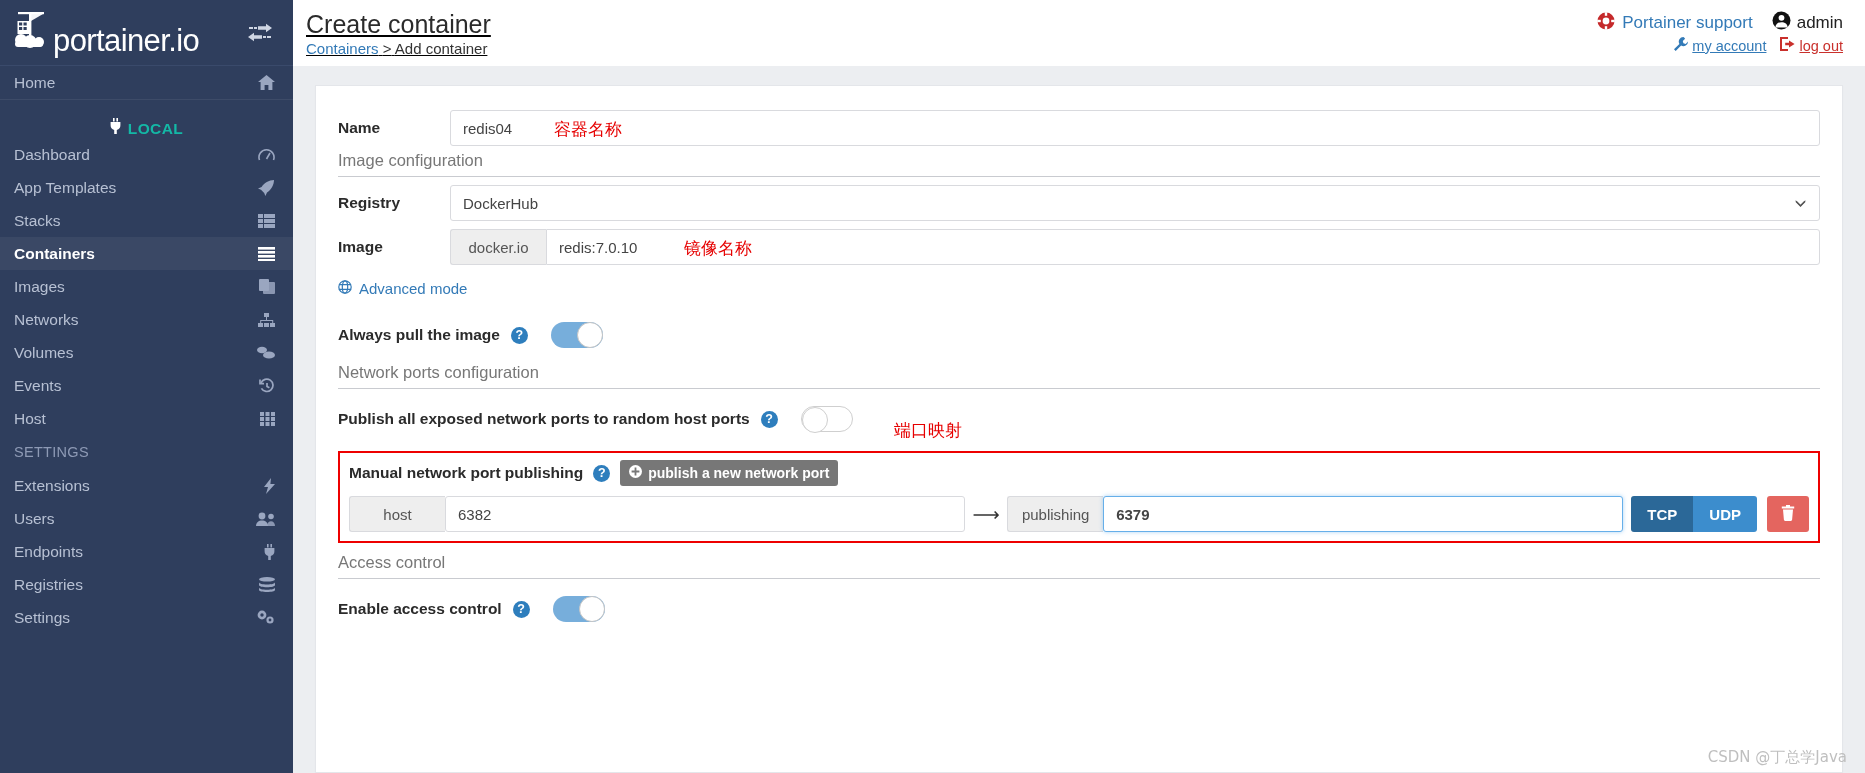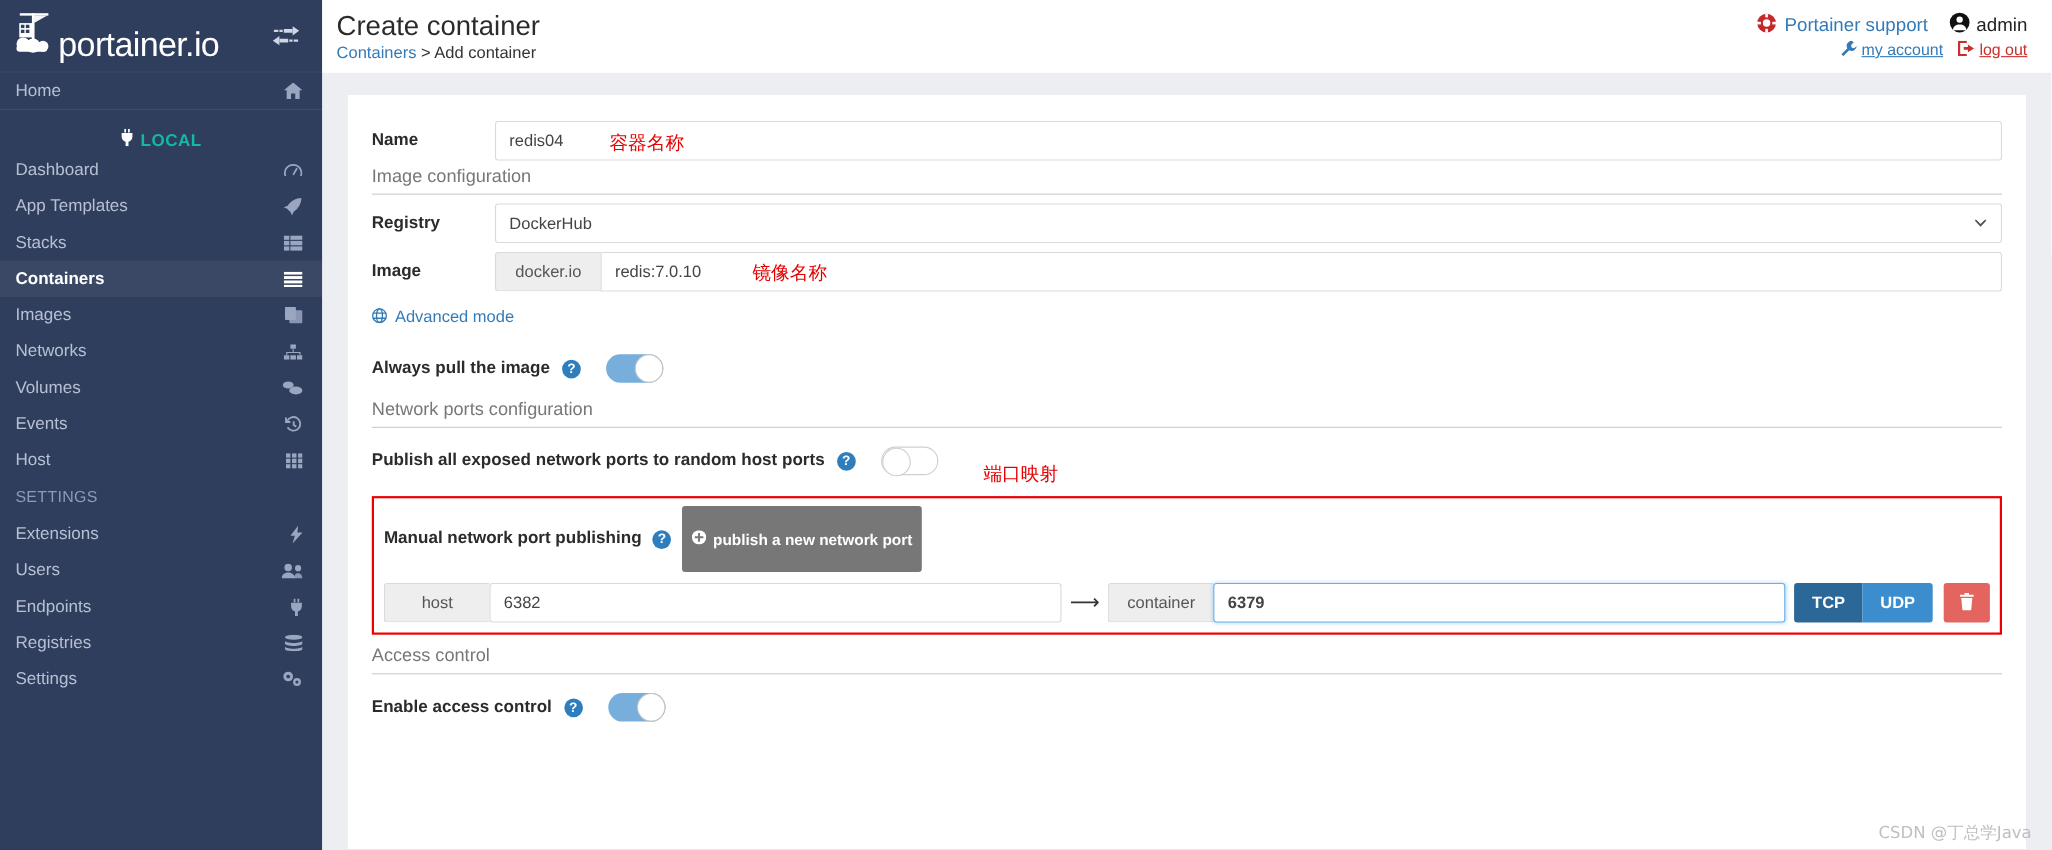--- a/index.html
+++ b/index.html
@@ -57,21 +57,21 @@
   }
   .sb-sep { height: 1px; background: rgba(255,255,255,0.07); }
 
   
   .main { flex: 1; display: flex; flex-direction: column; background: #eceef1; min-width: 0; }
   .topbar {
     background: #ffffff; height: 66px;
     display: flex; align-items: flex-start; padding: 10px 22px 0 10px;
     position: relative; border-bottom: 1px solid #ffffff;
   }
-  .topbar-left { padding-left: 3px; }
+  .topbar-left { padding-left: 3px; text-decoration: underline; }
   .page-title { font-size: 25px; color: #2b2b2b; font-weight: 400; line-height: 1.12; }
   .breadcrumb { font-size: 15px; color: #333333; margin-top: 2px; }
   .breadcrumb a { color: #337ab7; text-decoration: none; }
   .breadcrumb .sep { color: #333; }
   .topbar-right {
     margin-left: auto; text-align: right; padding-top: 1px;
   }
   .tr-line1 { display: flex; align-items: center; justify-content: flex-end; gap: 7px; font-size: 17px; }
   .tr-line1 .support { color: #337ab7; text-decoration: none; }
   .tr-line1 .user { color: #222; display: flex; align-items: center; gap: 6px; margin-left: 12px; }
@@ -148,21 +148,21 @@
     flex: 0 0 17px;
   }
 
   .tlabel { font-size: 15.5px; font-weight: bold; color: #2b2b2b; }
 
   
   .redbox { border: 2px solid #ee0000; padding: 7px 9px 9px 9px; margin-top: 6px; }
   .mnp-head { display: flex; align-items: center; gap: 10px; }
   .btn-add {
     background: #777777; color: #fff; font-size: 14px; font-weight: bold;
-    border: none; border-radius: 3px; padding: 22px 9px;
+    border: none; border-radius: 3px; padding: 5px 9px;
     display: inline-flex; align-items: center; gap: 6px; cursor: pointer;
     font-family: "Liberation Sans", sans-serif;
   }
   .port-row { display: flex; align-items: center; gap: 0; margin-top: 10px; }
   .port-grp { display: flex; flex: 1 1 0; min-width: 0; }
   .arrow { width: 42px; text-align: center; color: #333; font-size: 19px; flex: 0 0 42px; }
   .btn-proto {
     height: 36px; padding: 0 16px; border: none; color: #fff;
     font-size: 15px; font-weight: bold; cursor: pointer;
     display: flex; align-items: center; justify-content: center;
@@ -544,21 +544,21 @@
             </button>
           </div>
 
           <div class="port-row">
             <div class="port-grp">
               <div class="iaddon">host</div>
               <div class="inp" placeholder="e.g. 80">6382</div>
             </div>
             <div class="arrow">⟶</div>
             <div class="port-grp">
-              <div class="iaddon">container</div>
+              <div class="iaddon">publishing</div>
               <div class="inp focus" placeholder="e.g. 80">6379</div>
             </div>
             <button class="btn-proto btn-tcp" style="margin-left:8px;">TCP</button>
             <button class="btn-proto btn-udp">UDP</button>
             <button class="btn-del">
               <span>
                 <svg width="14" height="16" viewBox="0 0 14 16" fill="#ffffff">
                     <path d="M5 0h4v1.6h4.2V3.4H0.8V1.6H5z"></path>
                     <path d="M2 4.6h10 l-0.9 10.2 a1.2 1.2 0 0 1-1.2 1.1 H4.1 a1.2 1.2 0 0 1-1.2-1.1z"></path>
                   </svg>

